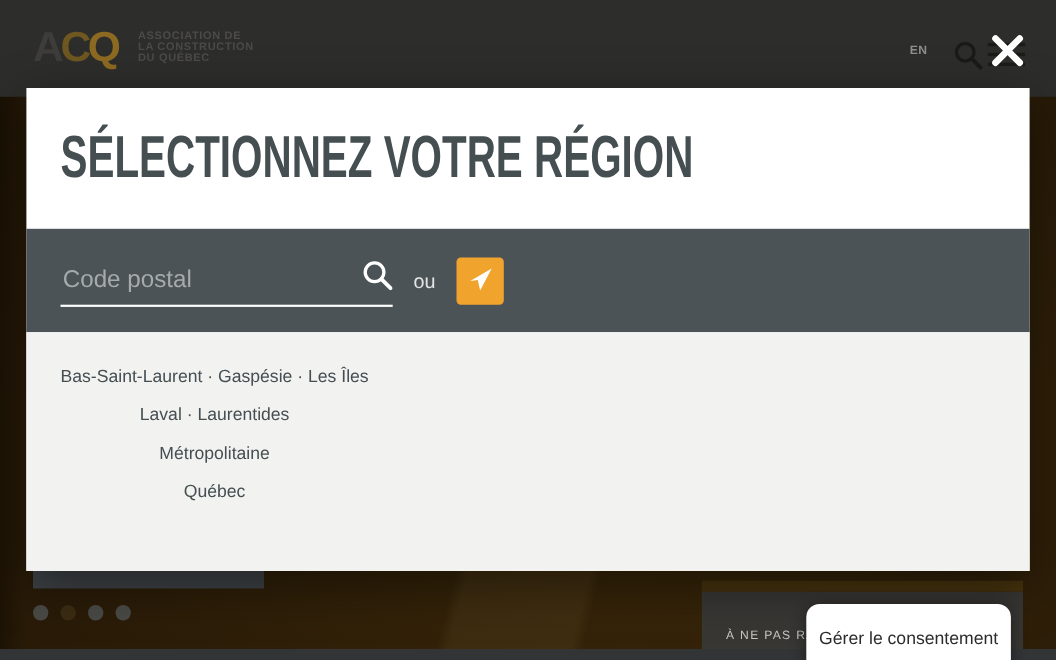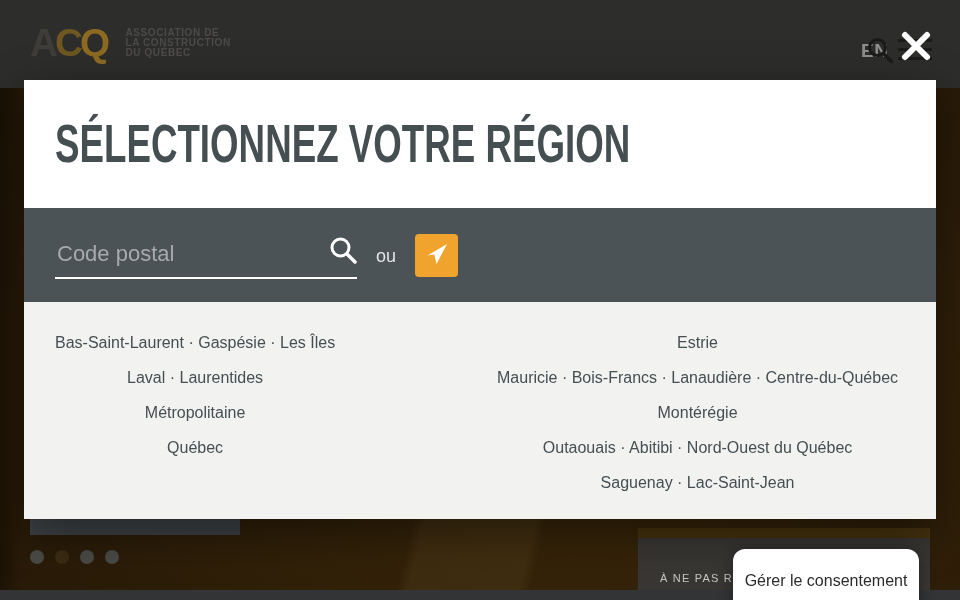--- a/index.html
+++ b/index.html
@@ -18,22 +18,22 @@
   
   .header{position:absolute;left:0;top:0;width:960px;height:88px;background:#2d2d2b;z-index:2;}
   .logo{position:absolute;left:30px;top:22px;display:flex;align-items:center;cursor:pointer;}
   .logo-mark{font-weight:bold;font-size:38px;line-height:42px;letter-spacing:-3px;
              transform:scaleX(1.02);transform-origin:left center;}
   .logo-mark .l-a{color:#3e3d3a;}
   .logo-mark .l-c{color:#6e5720;}
   .logo-mark .l-q{color:#8d6a22;}
   .logo-text{margin-left:20px;font-size:10px;line-height:10px;font-weight:bold;
              color:#4c4b49;letter-spacing:0.6px;}
-  .lang{position:absolute;left:827px;top:40px;font-size:19px;font-weight:bold;
-        color:#8f8f8f;letter-spacing:0.5px;cursor:pointer;margin-left:34px;}
+  .lang{position:absolute;left:827px;top:40px;font-size:11px;font-weight:bold;
+        color:#8f8f8f;letter-spacing:0.5px;cursor:pointer;}
   .hdr-search{position:absolute;left:866px;top:36px;width:28px;height:28px;cursor:pointer;}
   .burger{position:absolute;left:898px;top:39px;width:34px;height:24px;cursor:pointer;}
   .burger .bar{position:absolute;left:0;width:34px;height:3px;background:#1b1b1a;}
   .burger .b1{top:0;} .burger .b2{top:9px;} .burger .b3{top:18px;}
 
   
   .hero-btn-dim{position:absolute;left:30px;top:519px;width:210px;height:16px;
                 background:#3f4347;z-index:1;}
   .dots{position:absolute;left:30px;top:550px;display:flex;gap:11px;z-index:1;}
   .dot{width:14px;height:14px;border-radius:50%;background:#4a4a47;cursor:pointer;}
@@ -147,27 +147,20 @@
       </button>
     </div>
 
     <div class="list">
       <div class="col col-left">
         <a class="region">Bas-Saint-Laurent · Gaspésie · Les Îles</a>
         <a class="region">Laval · Laurentides</a>
         <a class="region">Métropolitaine</a>
         <a class="region">Québec</a>
       </div>
-      <div class="col col-right">
-        <a class="region">Estrie</a>
-        <a class="region">Mauricie · Bois-Francs · Lanaudière · Centre-du-Québec</a>
-        <a class="region">Montérégie</a>
-        <a class="region">Outaouais · Abitibi · Nord-Ouest du Québec</a>
-        <a class="region">Saguenay · Lac-Saint-Jean</a>
-      </div>
     </div>
   </div>
 
   <div class="close-btn">
     <svg width="34" height="34" viewBox="0 0 34 34">
       <line x1="6" y1="7" x2="28" y2="29" stroke="#ffffff" stroke-width="6" stroke-linecap="round"></line>
       <line x1="28" y1="7" x2="6" y2="29" stroke="#ffffff" stroke-width="6" stroke-linecap="round"></line>
     </svg>
   </div>
 

